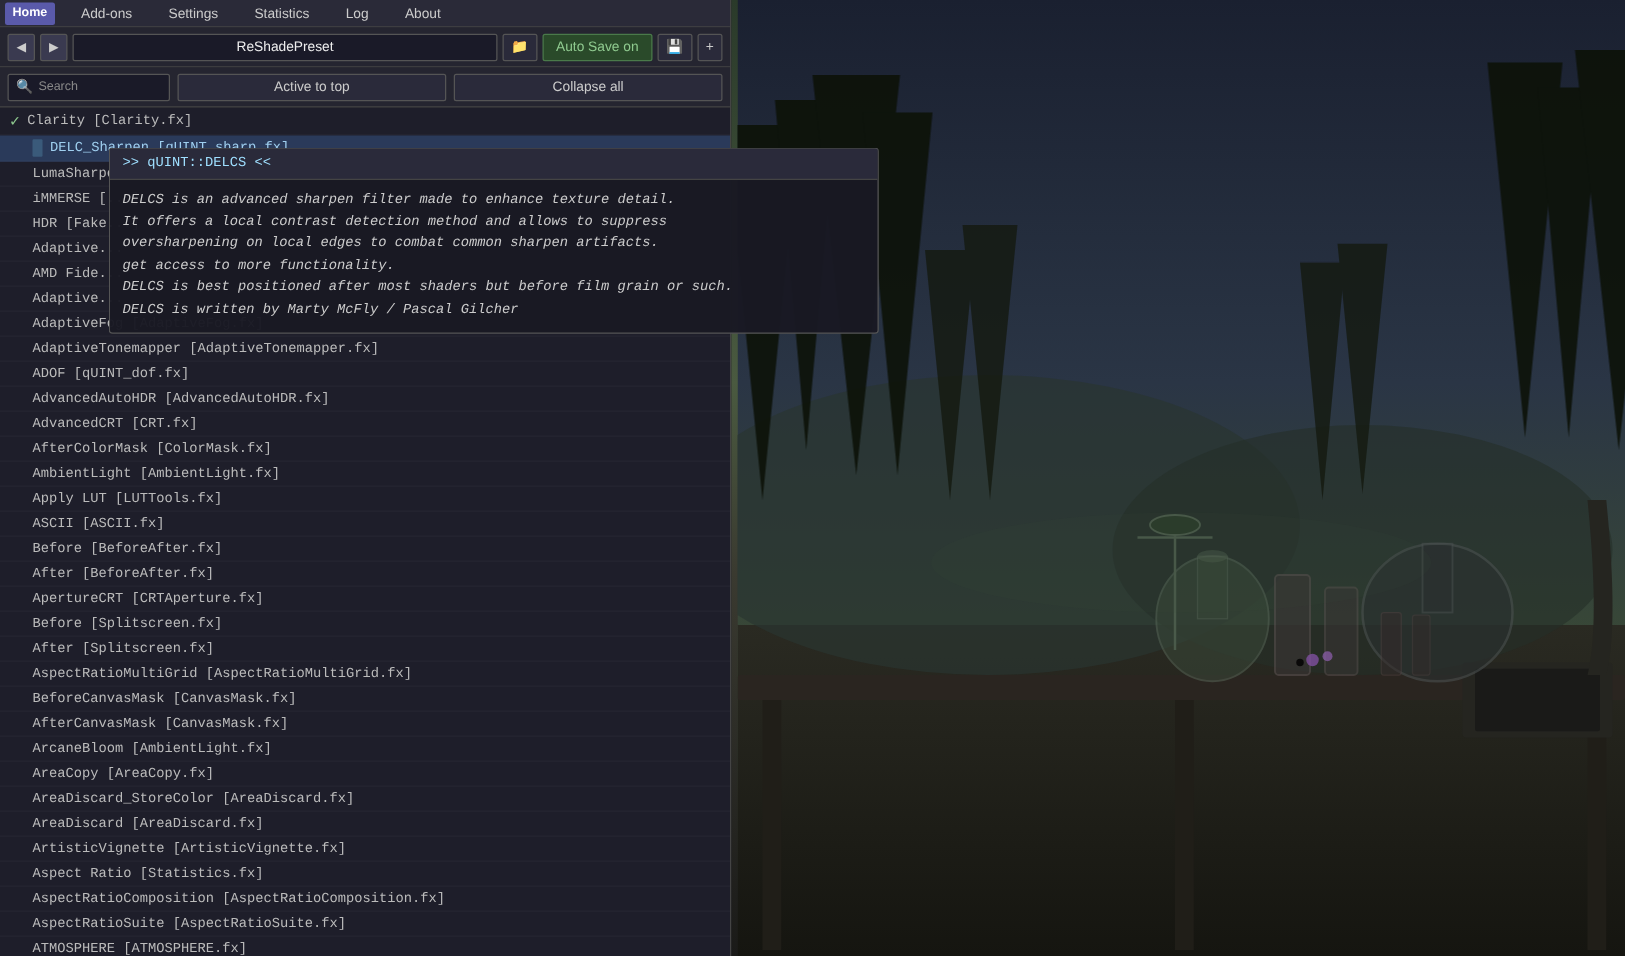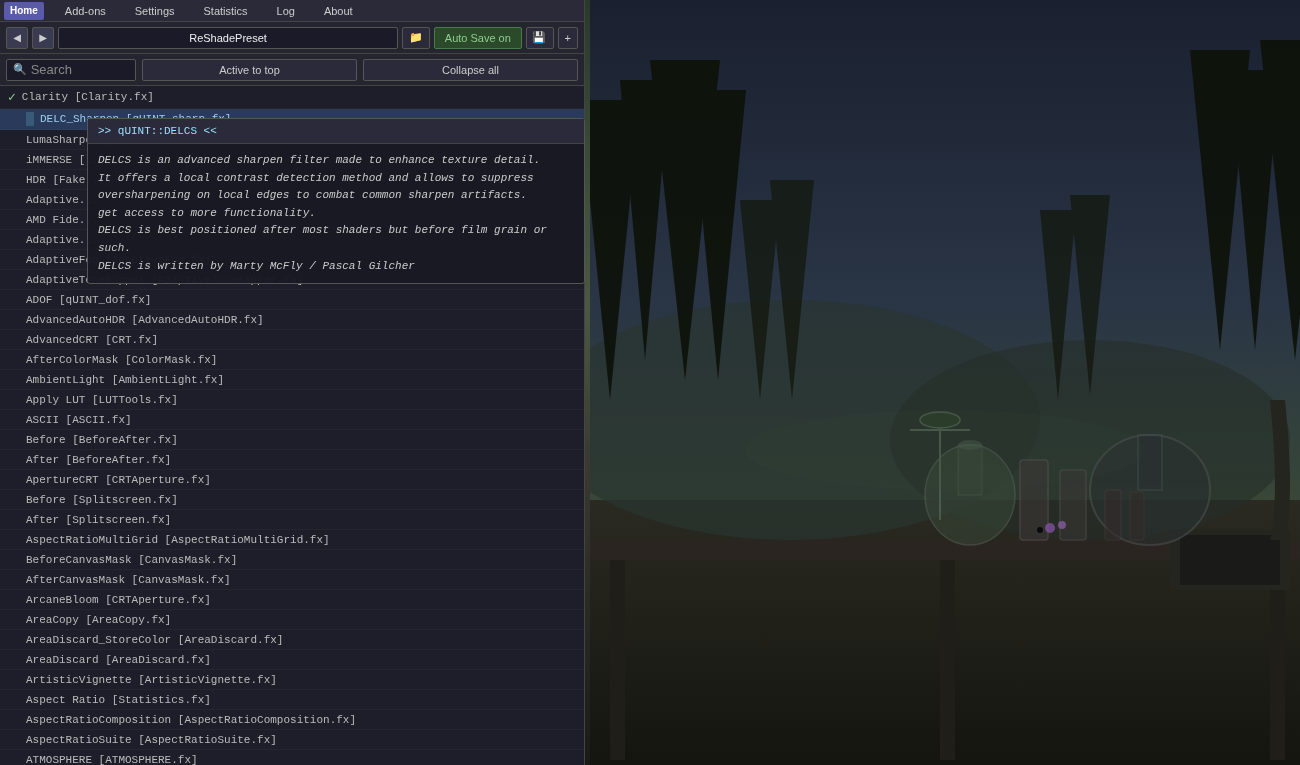--- a/index.html
+++ b/index.html
@@ -239,21 +239,21 @@
       margin-right: 6px;
       border-radius: 1px;
       flex-shrink: 0;
     }
 
     
     #tooltip {
       position: absolute;
       top: 118px;
       left: 87px;
-      width: 498px;
+      width: 616px;
       background: rgba(25, 25, 35, 0.97);
       border: 1px solid #555;
       border-radius: 3px;
       z-index: 20;
       padding: 0;
     }
 
     #tooltip-header {
       background: #2a2a3a;
       padding: 6px 10px;
@@ -387,21 +387,21 @@
       <span>💾</span>
     </div>
     <div class="toolbar-btn">
       <span>+</span>
     </div>
   </div>
 
   <div id="search-bar">
     <div id="search-input-wrapper">
       <span style="font-size:11px;color:#888;">🔍</span>
-      <span style="color:#888;font-size:13px;">Search</span>
+      <span style="color:#888;font-size:10px;">Search</span>
       <input id="search-input" type="text" style="">
     </div>
     <div class="action-btn">Active to top</div>
     <div class="action-btn">Collapse all</div>
   </div>
 
   <div id="effects-list">
 
   <div class="effect-item">
         <span class="check">✓</span>
@@ -499,21 +499,21 @@
       <div class="effect-item">
         <span style="margin-right: 18px;"></span>
         <span>BeforeCanvasMask [CanvasMask.fx]</span>
       </div>
       <div class="effect-item">
         <span style="margin-right: 18px;"></span>
         <span>AfterCanvasMask [CanvasMask.fx]</span>
       </div>
       <div class="effect-item">
         <span style="margin-right: 18px;"></span>
-        <span>ArcaneBloom [CRTAperture.fx]</span>
+        <span>ArcaneBloom [AmbientLight.fx]</span>
       </div>
       <div class="effect-item">
         <span style="margin-right: 18px;"></span>
         <span>AreaCopy [AreaCopy.fx]</span>
       </div>
       <div class="effect-item">
         <span style="margin-right: 18px;"></span>
         <span>AreaDiscard_StoreColor [AreaDiscard.fx]</span>
       </div>
       <div class="effect-item">

